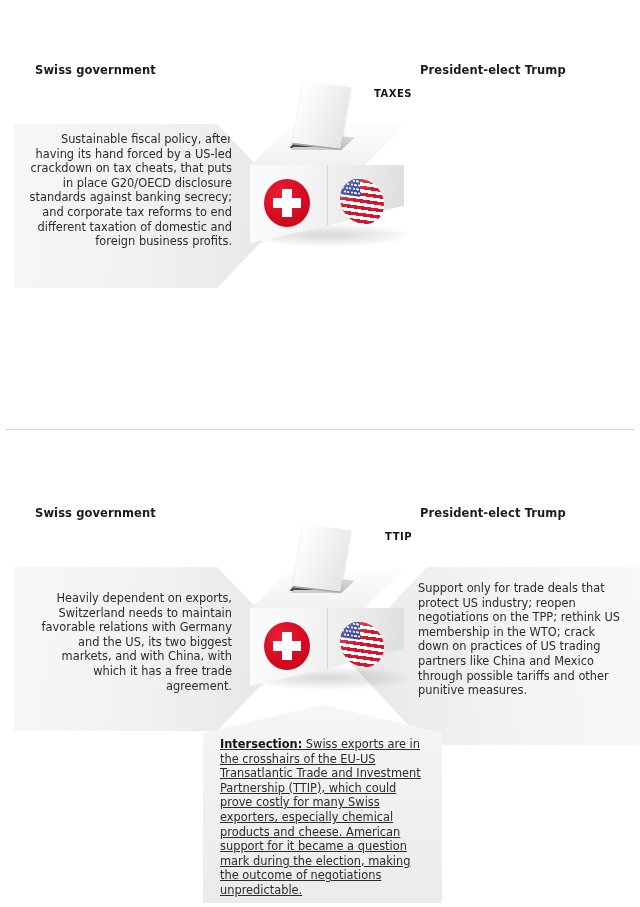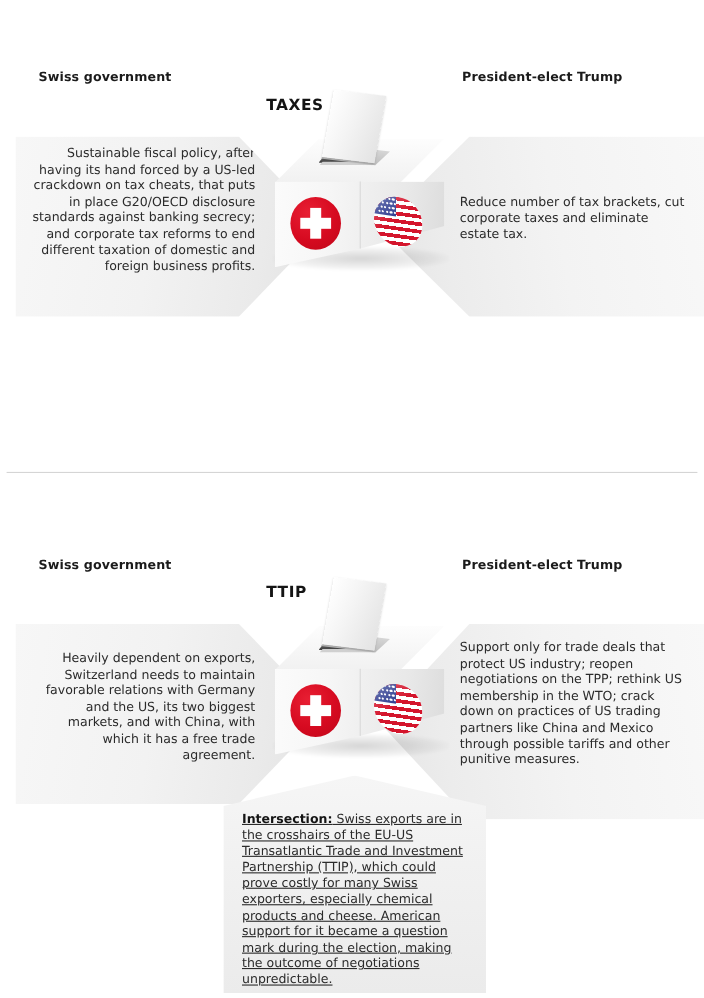--- a/index.html
+++ b/index.html
@@ -90,22 +90,22 @@
     width: 160px; height: 22px;
     background: radial-gradient(ellipse at 50% 50%, rgba(0,0,0,.16) 0%, rgba(0,0,0,.05) 55%, rgba(0,0,0,0) 75%);
     filter: blur(1px);
   }
 
   
   .ballot .label {
     position: absolute;
     top: 6px;
     width: 170px;
-    text-align: left;
-    font-size: 14px;
+    text-align: right;
+    font-size: 10px;
     font-weight: bold;
     letter-spacing: .5px;
     color: #141414;
     z-index: 7;
   }
 
   
   .ballot .slip {
     position: absolute;
     left: 56px; top: 2px;
@@ -258,23 +258,20 @@
 <div class="section" id="section-taxes">
 
   <div class="col-heading heading-left">Swiss government</div>
 
   <div class="col-heading heading-right">President-elect Trump</div>
 
   <div class="panel panel-left" style="height:164px;">
     <span class="panel-text">Sustainable fiscal policy, after having its hand forced by a US-led crackdown on tax cheats, that puts in place G20/OECD disclosure standards against banking secrecy; and corporate tax reforms to end different taxation of domestic and foreign business profits.</span>
   </div>
 
-  <div class="panel panel-right" style="height:164px; padding-top:52px;">
-    <span class="panel-text">Reduce number of tax brackets, cut corporate taxes and eliminate estate tax.</span>
-  </div>
 
   <div class="ballot" style="left:242px; top:82px;">
     <div class="label">TAXES</div>
     <div class="slip-fold"></div>
     <div class="slip"></div>
     <div class="face-top"></div>
     <div class="slot"></div>
     <div class="slot-lip"></div>
     <div class="face-left"></div>
     <div class="face-right"></div>

